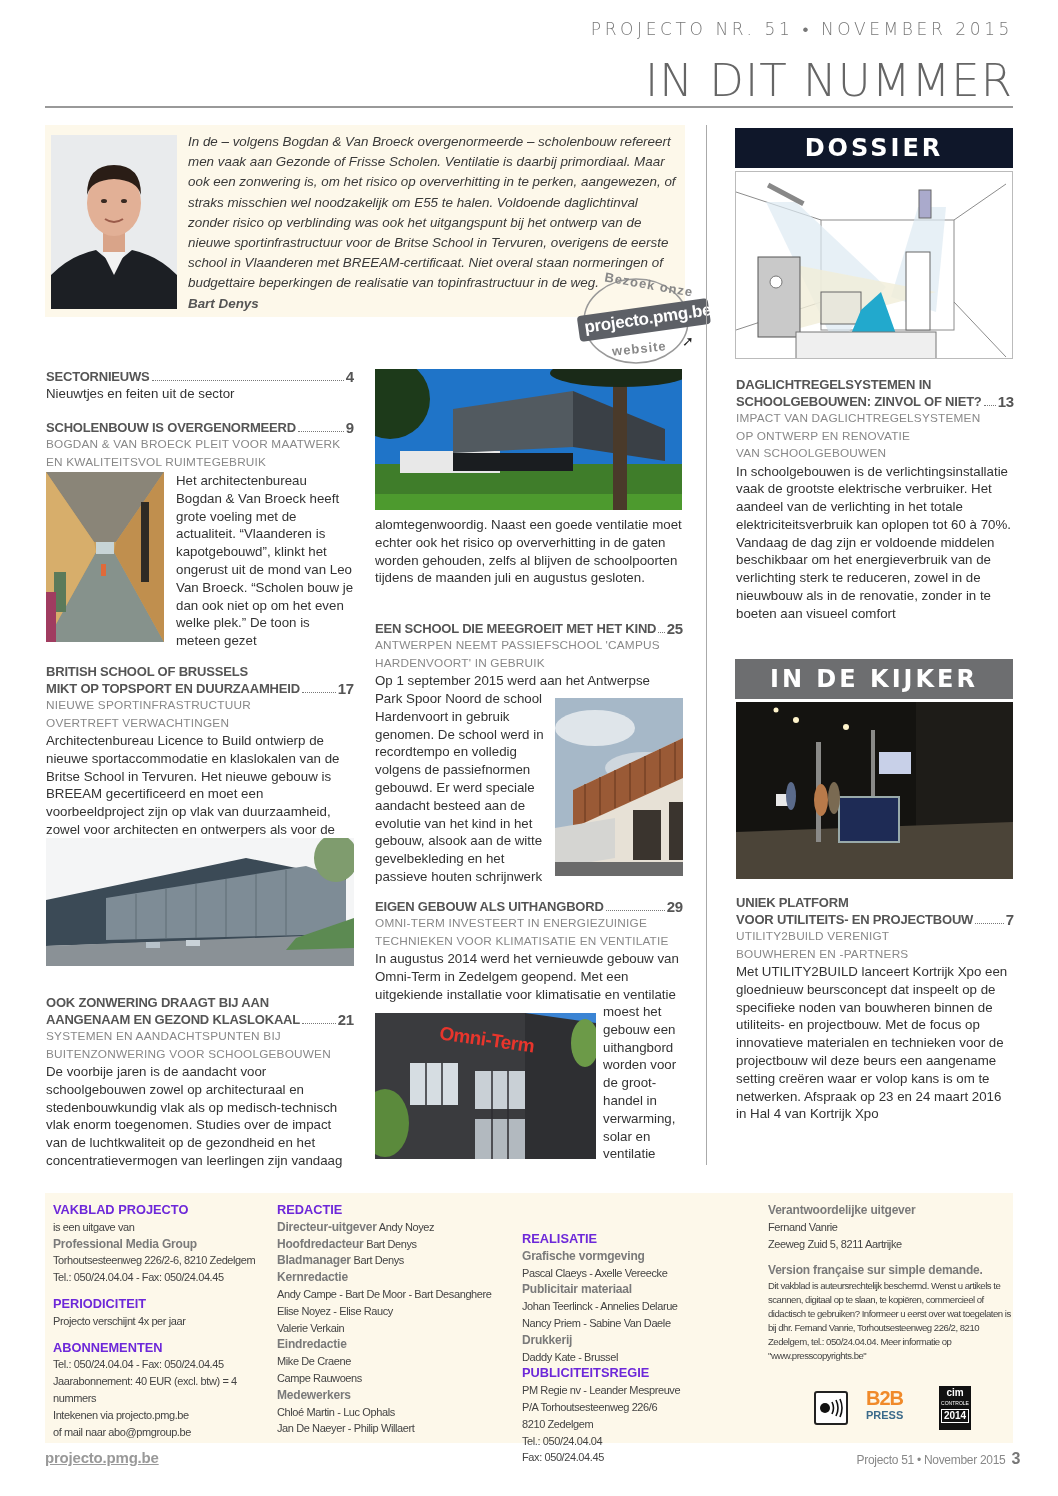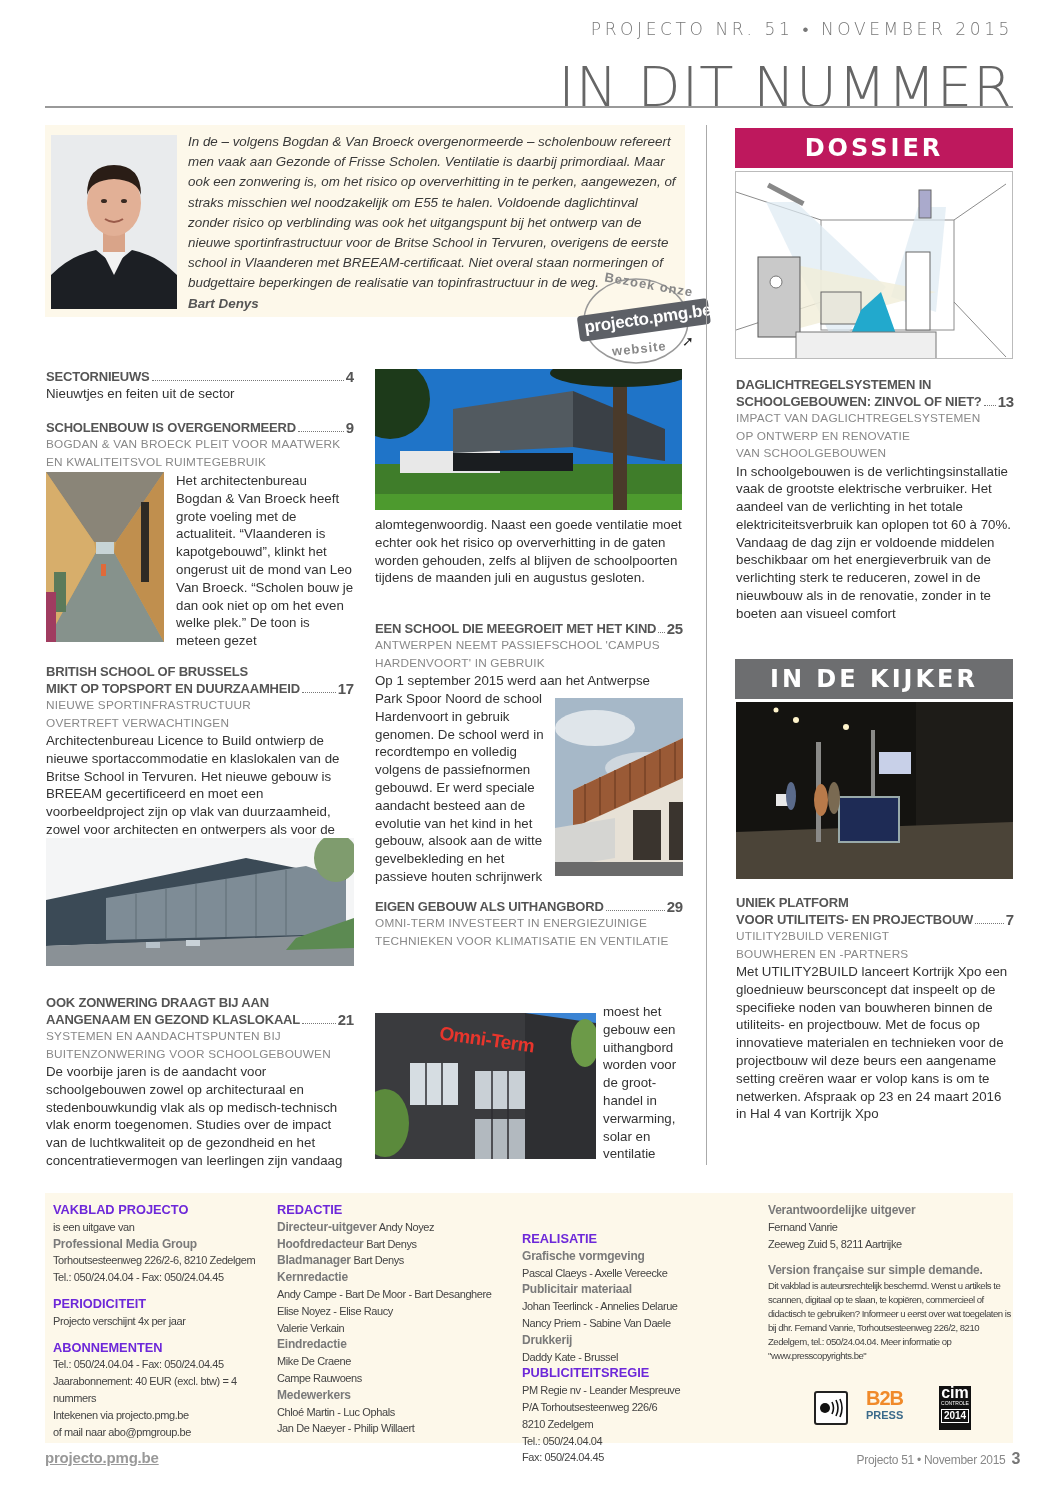--- a/index.html
+++ b/index.html
@@ -2,21 +2,21 @@
 <html><head>
 <meta charset="utf-8">
 <style>
   * { box-sizing: border-box; margin: 0; padding: 0; }
   html, body { width: 1058px; height: 1496px; background: #ffffff; overflow: hidden; }
   body { position: relative; font-family: "Liberation Sans", sans-serif; color: #3a3a3a; }
   .abs { position: absolute; }
 
   
   .issue-line { right: 45px; top: 19px; font-size: 17px; letter-spacing: 3.6px; color: #777; font-family: "DejaVu Sans", sans-serif; font-weight: 300; }
-  .page-title { right: 45px; top: 54px; font-size: 56px; letter-spacing: 1px; color: #666; font-family: "DejaVu Sans", sans-serif; font-weight: 300; }
+  .page-title { right: 45px; top: 54px; font-size: 45px; letter-spacing: 1px; color: #666; font-family: "DejaVu Sans", sans-serif; font-weight: 300; }
   .header-rule { left: 45px; top: 106px; width: 968px; height: 2px; background: #999; }
 
   
   .intro-box { left: 45px; top: 125px; width: 640px; height: 192px; background: #fdf8ea; }
   .portrait { left: 51px; top: 135px; width: 126px; height: 174px; overflow: hidden; background: #e6e8ea; }
   .intro-text { left: 188px; top: 132px; width: 490px; font-size: 13.4px; line-height: 20.2px; font-style: italic; color: #3a3a3a; }
   .intro-author { font-weight: bold; font-style: italic; color: #555; display: block; }
 
   .stamp { left: 574px; top: 275px; width: 140px; height: 92px; }
 
@@ -26,21 +26,21 @@
   .toc-title { font-family: "Liberation Sans", sans-serif; font-weight: bold; font-size: 13px; color: #555; line-height: 17px; text-transform: uppercase; letter-spacing: -0.2px; display: flex; align-items: flex-end; }
   .toc-title .t { white-space: nowrap; }
   .toc-title .dots { flex: 1; border-bottom: 1.5px dotted #777; margin: 0 2px 4px 2px; min-width: 6px; }
   .toc-title .pg { font-size: 15px; font-weight: bold; color: #555; }
   .toc-sub { font-size: 11.8px; line-height: 17.5px; color: #888; text-transform: uppercase; letter-spacing: 0.2px; }
   .toc-body { font-size: 13.3px; line-height: 17.8px; color: #333; }
 
   .photo { position: absolute; overflow: hidden; }
 
   .section-bar { left: 735px; width: 278px; height: 40px; color: #fff; font-weight: bold; font-size: 24px; letter-spacing: 3px; text-align: center; line-height: 40px; font-family: "DejaVu Sans", sans-serif; }
-  .dossier-bar { top: 128px; background: #be185d; }
+  .dossier-bar { top: 128px; background: #0f172a; }
   .kijker-bar { top: 659px; background: #6d6e70; }
 
   
   .colophon { left: 45px; top: 1193px; width: 968px; height: 250px; background: #fdf8ea; }
   .colo-col { font-size: 11px; line-height: 16.8px; color: #444; letter-spacing: -0.4px; }
   .colo-h { font-weight: bold; color: #6d28d9; font-size: 12.8px; letter-spacing: 0; }
   .colo-b { font-weight: bold; color: #7a7a7a; font-size: 12px; letter-spacing: -0.2px; }
   .colo-gap { height: 10px; }
   .colo-small { font-size: 9.6px; line-height: 14px; letter-spacing: -0.5px; }
 
@@ -218,20 +218,21 @@
 </div>
 
 <div class="abs" style="left:375px;top:898px;width:308px;">
   <div class="toc-title">
       <span class="t">EIGEN GEBOUW ALS UITHANGBORD</span>
       <span class="dots"></span>
       <span class="pg">29</span>
     </div>
   <div class="toc-sub">OMNI-TERM INVESTEERT IN ENERGIEZUINIGE</div>
   <div class="toc-sub">TECHNIEKEN VOOR KLIMATISATIE EN VENTILATIE</div>
+  <div class="toc-body">In augustus 2014 werd het vernieuwde gebouw van Omni-Term in Zedelgem geopend. Met een uitgekiende installatie voor klimatisatie en ventilatie</div>
 </div>
 <div class="photo" style="left:375px;top:1013px;width:221px;height:146px;">
   <svg width="221" height="146" viewBox="0 0 221 146">
     <rect width="221" height="146" fill="#3a3b3e"></rect>
     <rect x="150" y="0" width="71" height="20" fill="#3b84d4"></rect>
     <polygon points="150,0 221,10 221,146 150,146" fill="#2e2f32"></polygon>
     <rect x="35" y="50" width="48" height="42" fill="#d6dde2"></rect>
     <rect x="100" y="58" width="50" height="38" fill="#c9d0d6"></rect>
     <rect x="100" y="106" width="50" height="40" fill="#b2b9bf"></rect>
     <g stroke="#2c2d30" stroke-width="1.5">
@@ -385,19 +386,19 @@
       <path d="M14 4 Q17 10 14 16" stroke="#111" stroke-width="1.6" fill="none"></path>
       <path d="M18 2 Q22 10 18 18" stroke="#111" stroke-width="1.6" fill="none"></path>
       <path d="M22 1 Q26 10 22 19" stroke="#111" stroke-width="1.6" fill="none"></path>
     </svg>
 </div>
 <div class="abs" style="left:866px;top:1388px;width:52px;text-align:left;">
   <div style="font-size:20px;font-weight:bold;color:#f08a2a;line-height:20px;letter-spacing:-1px;">B2B</div>
   <div style="font-size:11px;font-weight:bold;color:#3b6a8a;line-height:14px;">PRESS</div>
 </div>
 <div class="abs" style="left:939px;top:1386px;width:32px;height:44px;background:#111;color:#fff;text-align:center;">
-  <div style="font-size:16px;font-weight:bold;line-height:14px;text-transform:lowercase;">CIM</div>
+  <div style="font-size:10px;font-weight:bold;line-height:14px;text-transform:lowercase;">CIM</div>
   <div style="font-size:5px;line-height:7px;">CONTROLE</div>
   <div style="font-size:10px;font-weight:bold;line-height:12px;margin:2px 2px 0;border:1px solid #fff;">2014</div>
 </div>
 
 <div class="abs footer-url">projecto.pmg.be</div>
 <div class="abs footer-right"><span>Projecto 51 • November 2015</span><span class="pnum">3</span></div>
 
 </body></html>

